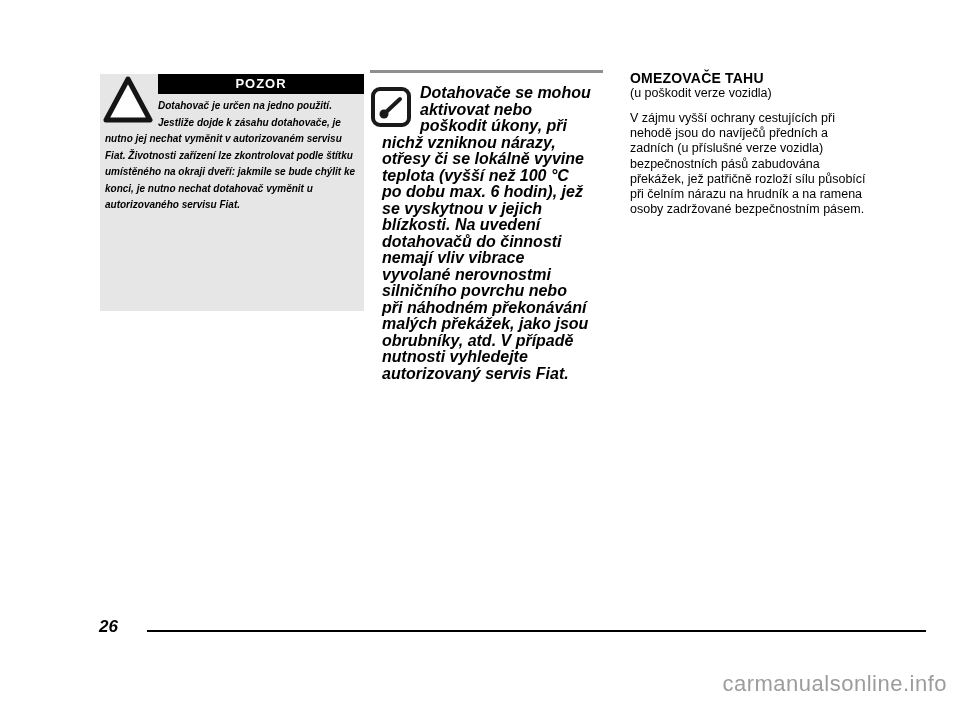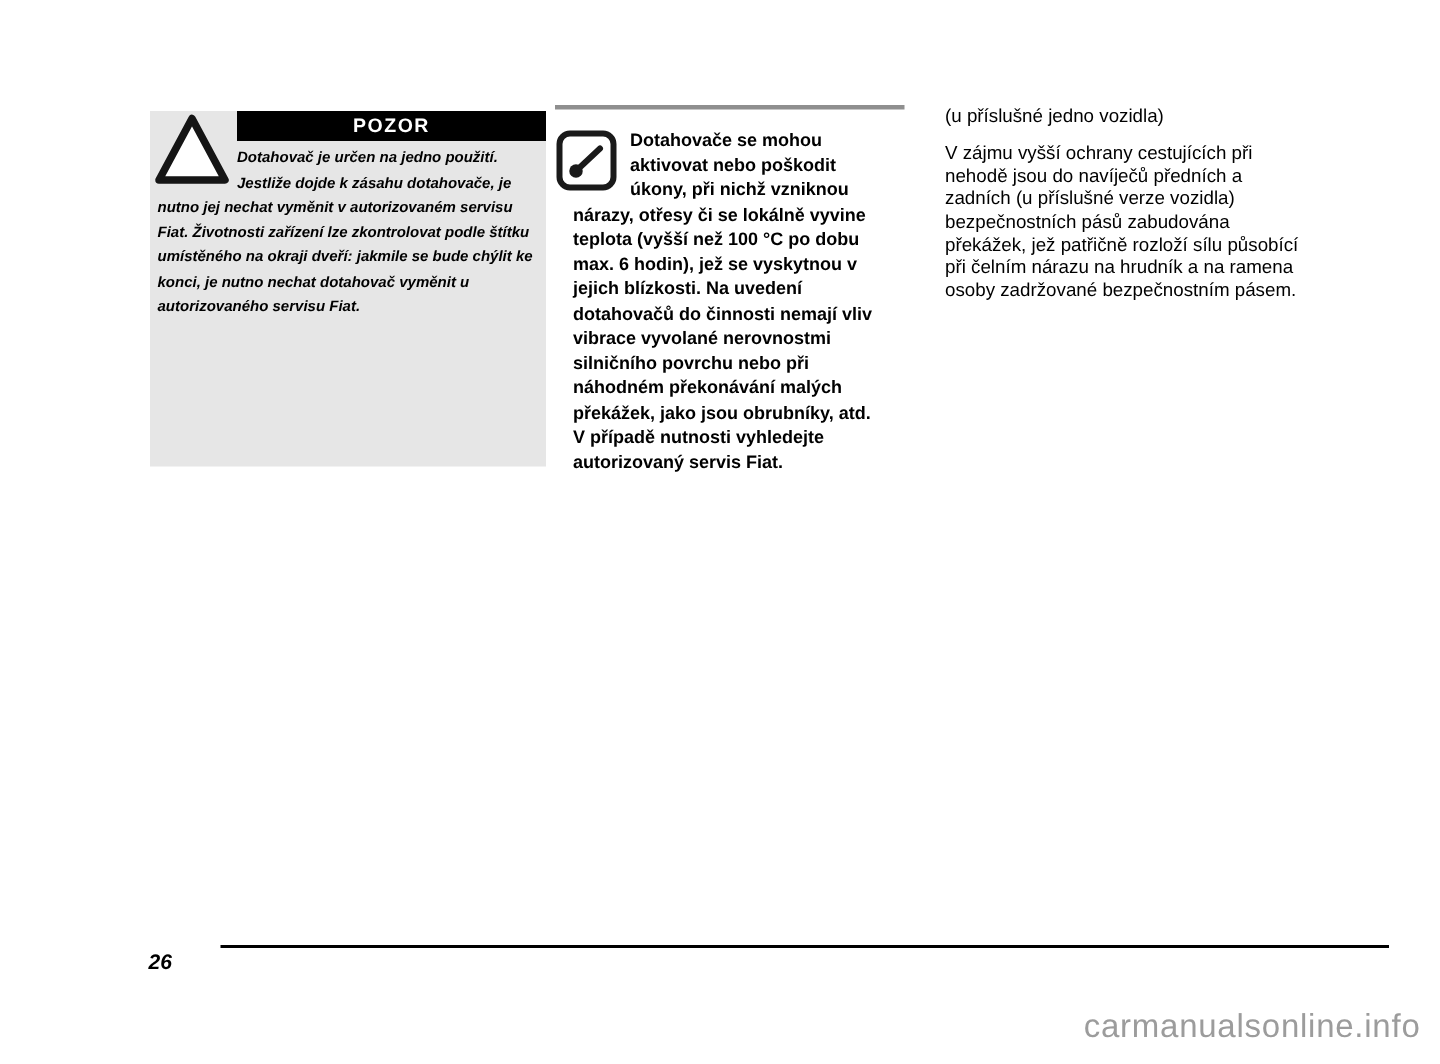--- a/index.html
+++ b/index.html
@@ -20,30 +20,30 @@
   }
   .warning-text {
     margin: 4px 6px 0 5px; font-weight: bold; font-style: italic;
     font-size: 10px; line-height: 16.5px;
   }
 
   
   .mid-col { position: absolute; left: 370px; top: 70px; width: 233px; }
   .mid-rule { height: 3px; background: #8f8f8f; margin-bottom: 11px; }
   .pret-float { float: left; width: 42px; height: 44px; margin: 1px 8px 2px 0; }
-  .mid-text { margin: 12px; font-weight: bold; font-size: 12px; line-height: 16.5px; }
+  .mid-text { margin: 12px; font-weight: bold; font-style: italic; font-size: 16px; line-height: 16.5px; }
 
   
   .right-col { position: absolute; left: 630px; top: 70px; width: 243px; }
   .right-title { margin: 0; font-size: 14px; font-weight: bold; letter-spacing: .2px; }
   .right-sub { margin: 0 0 11px 0; font-size: 12.5px; }
   .right-text { margin: 0; font-size: 12.5px; line-height: 15.2px; }
 
   
-  .page-num { position: absolute; left: 99px; top: 617px; font-size: 14px; font-weight: bold; font-style: italic; margin-top: 16px; }
+  .page-num { position: absolute; left: 99px; top: 617px; font-size: 17px; font-weight: bold; font-style: italic; }
   .footer-rule { position: absolute; left: 147px; top: 630px; width: 779px; height: 2px; background: #000; }
   .watermark { position: absolute; right: 13px; top: 671px; font-size: 22px; color: #9c9c9c; letter-spacing: .5px; }
 
   svg { display: block; }
 </style>
 </head>
 <body>
 
 <div class="page">
 
@@ -63,21 +63,22 @@
       <svg width="42" height="44" viewBox="0 0 42 44" aria-hidden="true">
         <rect x="3" y="4" width="36" height="36" rx="7" fill="#ffffff" stroke="#1a1a1a" stroke-width="4"></rect>
         <circle cx="14" cy="29" r="4.5" fill="#1a1a1a"></circle>
         <path d="M14 29 L30 14" stroke="#1a1a1a" stroke-width="4" stroke-linecap="round"></path>
       </svg>
     </span>
     <p class="mid-text">Dotahovače se mohou aktivovat nebo poškodit úkony, při nichž vzniknou nárazy, otřesy či se lokálně vyvine teplota (vyšší než 100 °C po dobu max. 6 hodin), jež se vyskytnou v jejich blízkosti. Na uvedení dotahovačů do činnosti nemají vliv vibrace vyvolané nerovnostmi silničního povrchu nebo při náhodném překonávání malých překážek, jako jsou obrubníky, atd. V případě nutnosti vyhledejte autorizovaný servis Fiat.</p>
   </div>
 
   <div class="right-col">
-    <p class="right-sub">(u příslušné jedno vozidla)</p>
+    <h2 class="right-title">OMEZOVAČE TAHU</h2>
+    <p class="right-sub">(u poškodit verze vozidla)</p>
     <p class="right-text">V zájmu vyšší ochrany cestujících při nehodě jsou do navíječů předních a zadních (u příslušné verze vozidla) bezpečnostních pásů zabudována překážek, jež patřičně rozloží sílu působící při čelním nárazu na hrudník a na ramena osoby zadržované bezpečnostním pásem.</p>
   </div>
 
   <div class="page-num">26</div>
   <div class="footer-rule"></div>
 
   <div class="watermark">carmanualsonline.info</div>
 
 </div>
 

